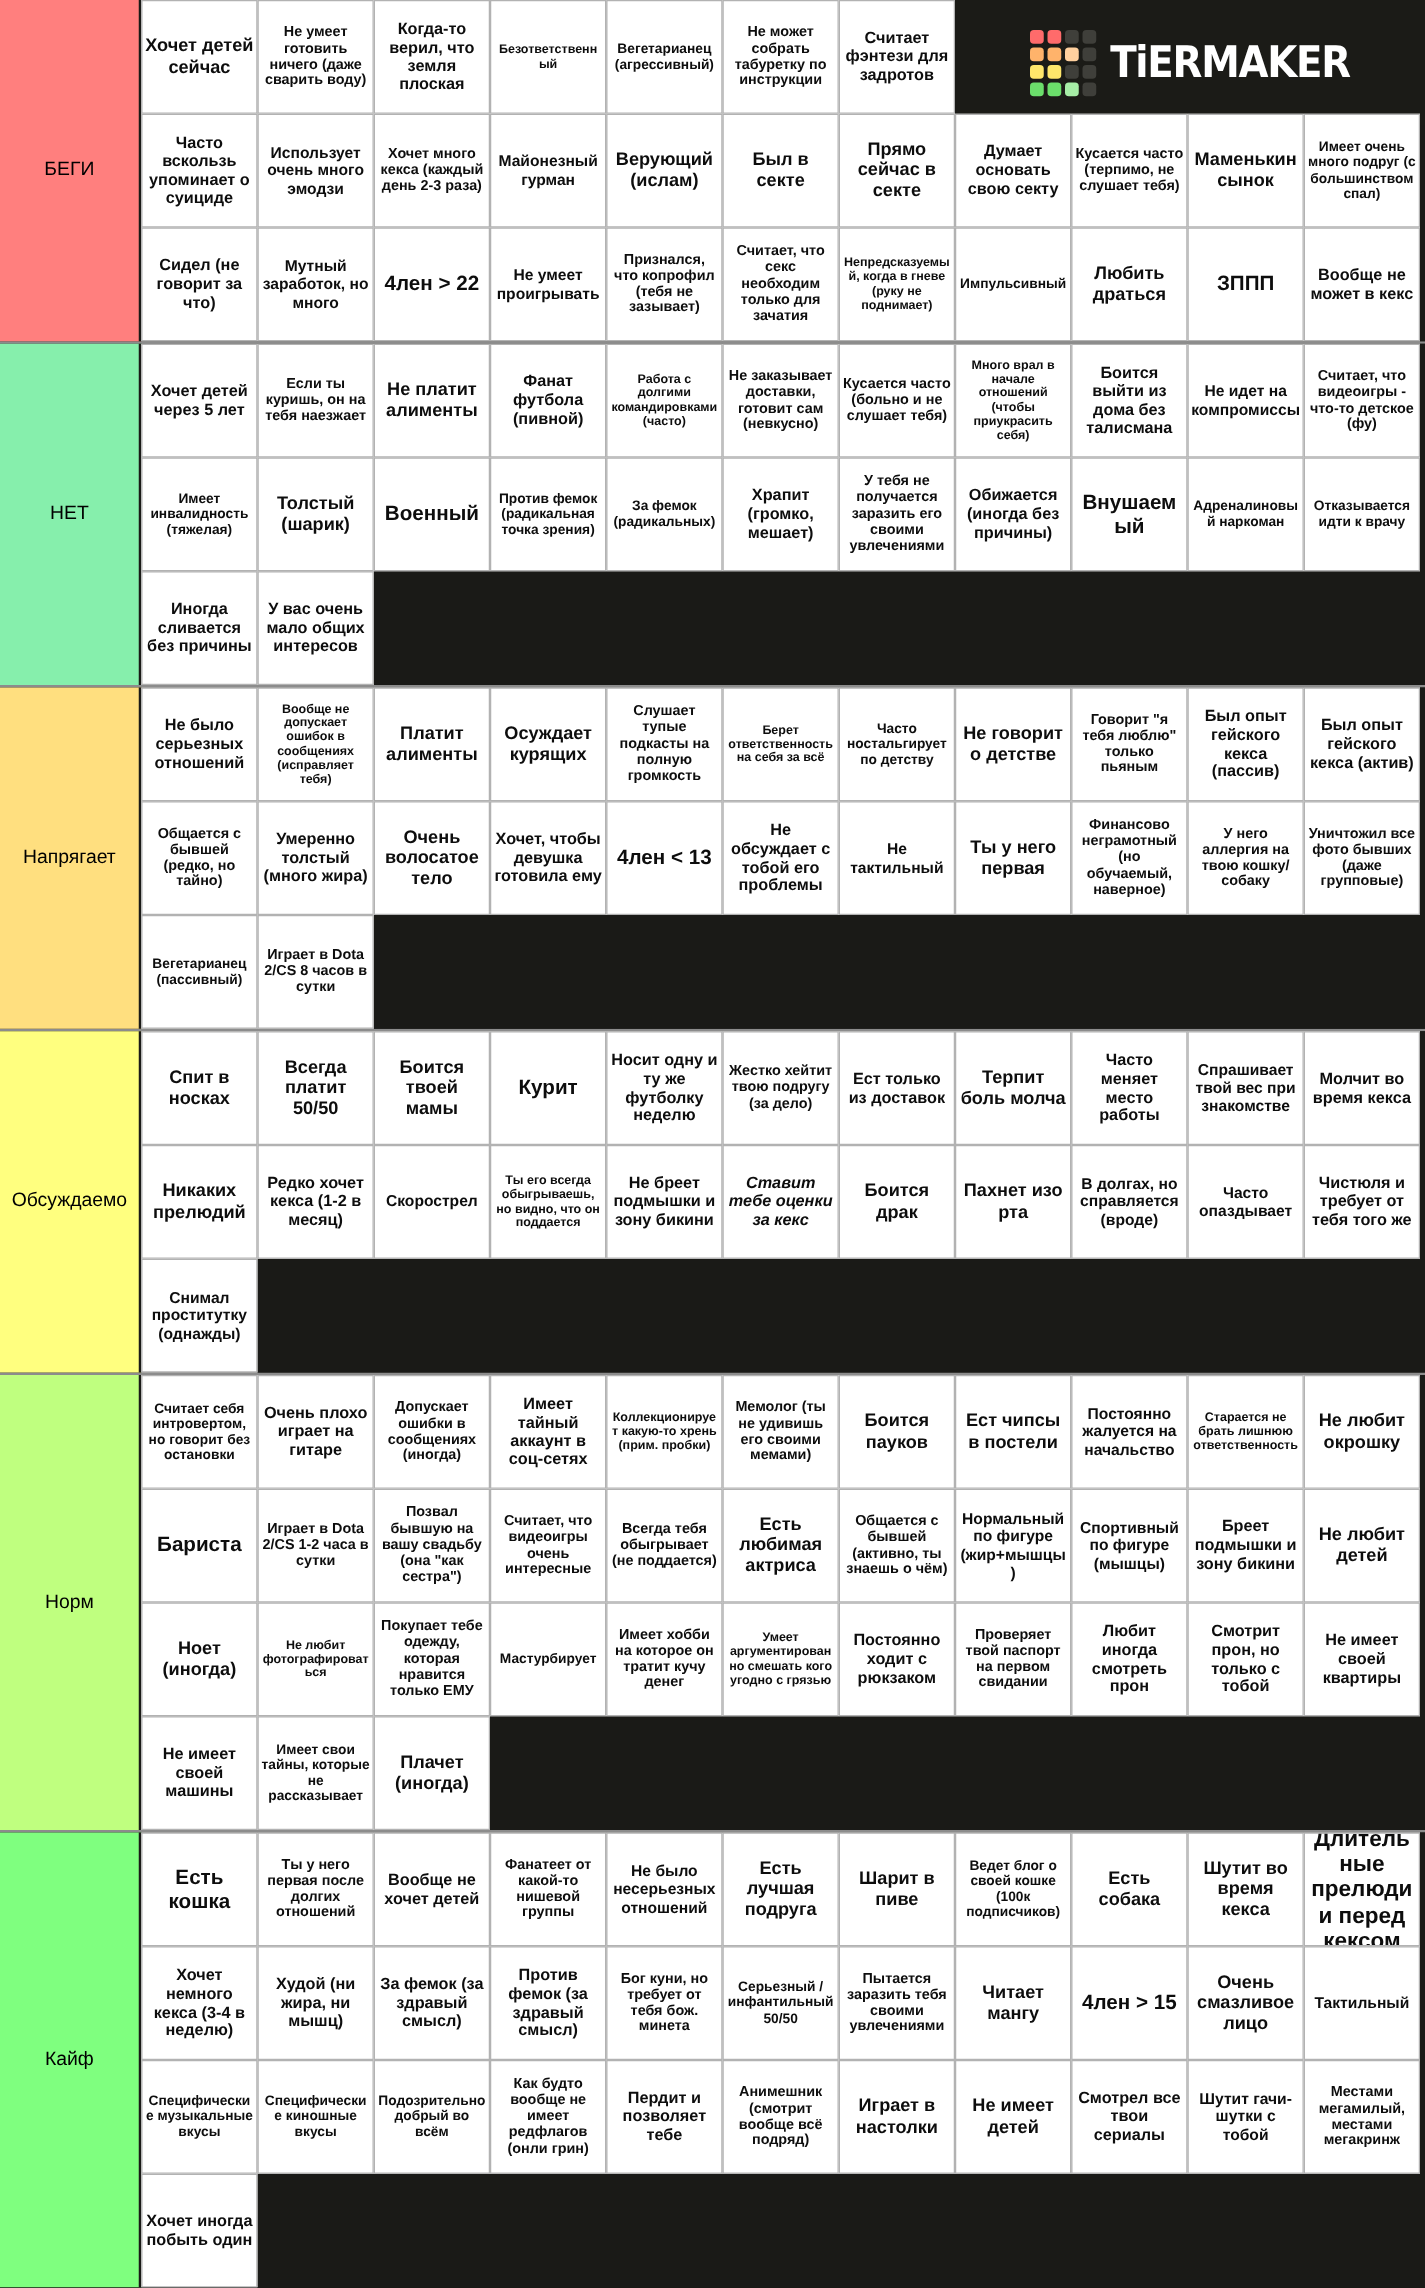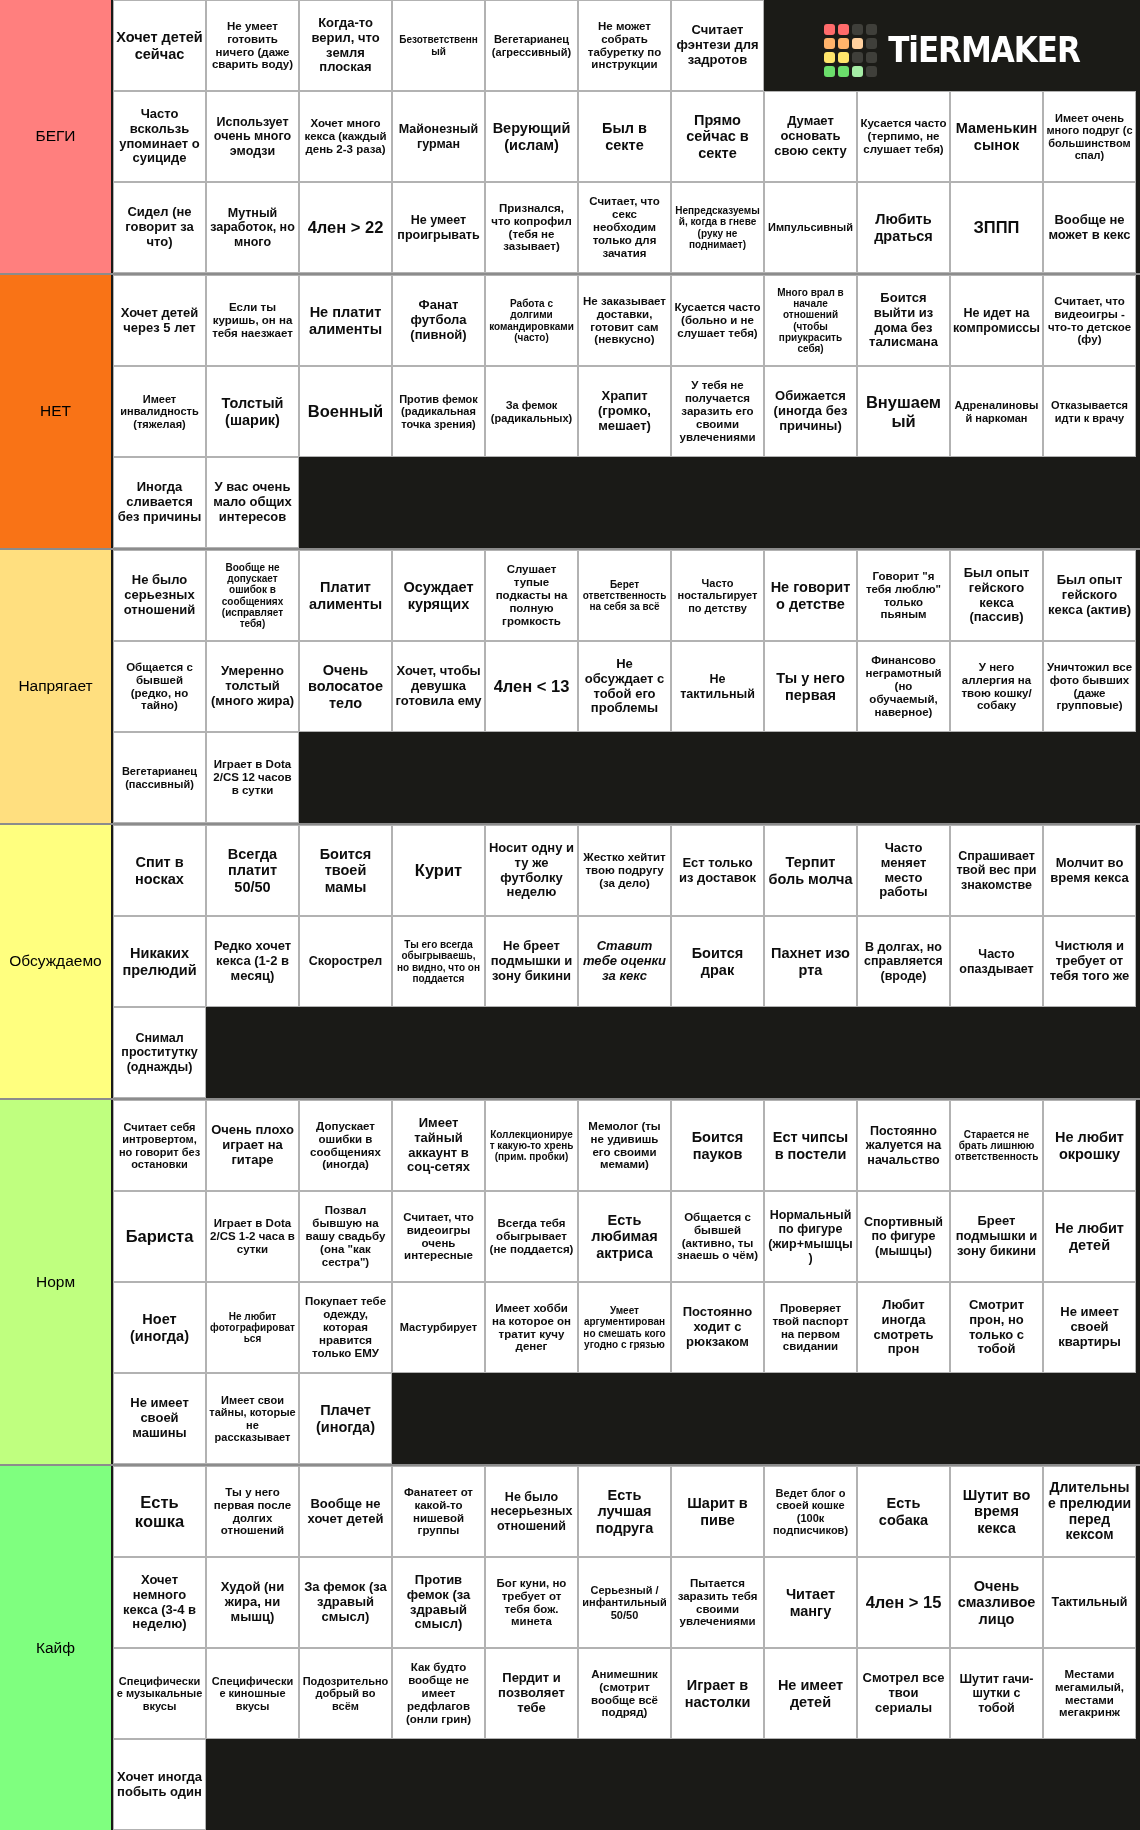--- a/index.html
+++ b/index.html
@@ -161,21 +161,21 @@
           <div class="cell">
             <span class="cell-text" style="font-size: 16.5px;">ЗППП</span>
           </div>
           <div class="cell">
             <span class="cell-text" style="font-size: 13px;">Вообще не может в кекс</span>
           </div>
         </div>
       </div>
     </div>
     <div class="tier">
-      <div class="tier-label" style="background: #f97316;">НЕТ</div>
+      <div class="tier-label" style="background: #86efac;">НЕТ</div>
       <div class="tier-body">
         <div class="trow">
           <div class="cell">
             <span class="cell-text" style="font-size: 13px;">Хочет детей через 5 лет</span>
           </div>
           <div class="cell">
             <span class="cell-text" style="font-size: 11.5px;">Если ты куришь, он на тебя наезжает</span>
           </div>
           <div class="cell">
             <span class="cell-text" style="font-size: 14.5px;">Не платит алименты</span>
@@ -321,21 +321,21 @@
           </div>
           <div class="cell">
             <span class="cell-text" style="font-size: 11.5px;">Уничтожил все фото бывших (даже групповые)</span>
           </div>
         </div>
         <div class="trow">
           <div class="cell">
             <span class="cell-text" style="font-size: 11px;">Вегетарианец (пассивный)</span>
           </div>
           <div class="cell">
-            <span class="cell-text" style="font-size: 11.5px;">Играет в Dota 2/CS 12 часов в сутки</span>
+            <span class="cell-text" style="font-size: 11.5px;">Играет в Dota 2/CS 8 часов в сутки</span>
           </div>
         </div>
       </div>
     </div>
     <div class="tier">
       <div class="tier-label" style="background: rgb(255, 255, 127);">Обсуждаемо</div>
       <div class="tier-body">
         <div class="trow">
           <div class="cell">
             <span class="cell-text" style="font-size: 14.5px;">Спит в носках</span>
@@ -562,21 +562,21 @@
           <div class="cell">
             <span class="cell-text" style="font-size: 11px;">Ведет блог о своей кошке (100к подписчиков)</span>
           </div>
           <div class="cell">
             <span class="cell-text" style="font-size: 14.5px;">Есть собака</span>
           </div>
           <div class="cell">
             <span class="cell-text" style="font-size: 14.5px;">Шутит во время кекса</span>
           </div>
           <div class="cell">
-            <span class="cell-text" style="font-size: 14px;">Длительные прелюдии перед кексом</span>
+            <span class="cell-text" style="font-size: 18px;">Длительные прелюдии перед кексом</span>
           </div>
         </div>
         <div class="trow">
           <div class="cell">
             <span class="cell-text" style="font-size: 13px;">Хочет немного кекса (3-4 в неделю)</span>
           </div>
           <div class="cell">
             <span class="cell-text" style="font-size: 13px;">Худой (ни жира, ни мышц)</span>
           </div>
           <div class="cell">

